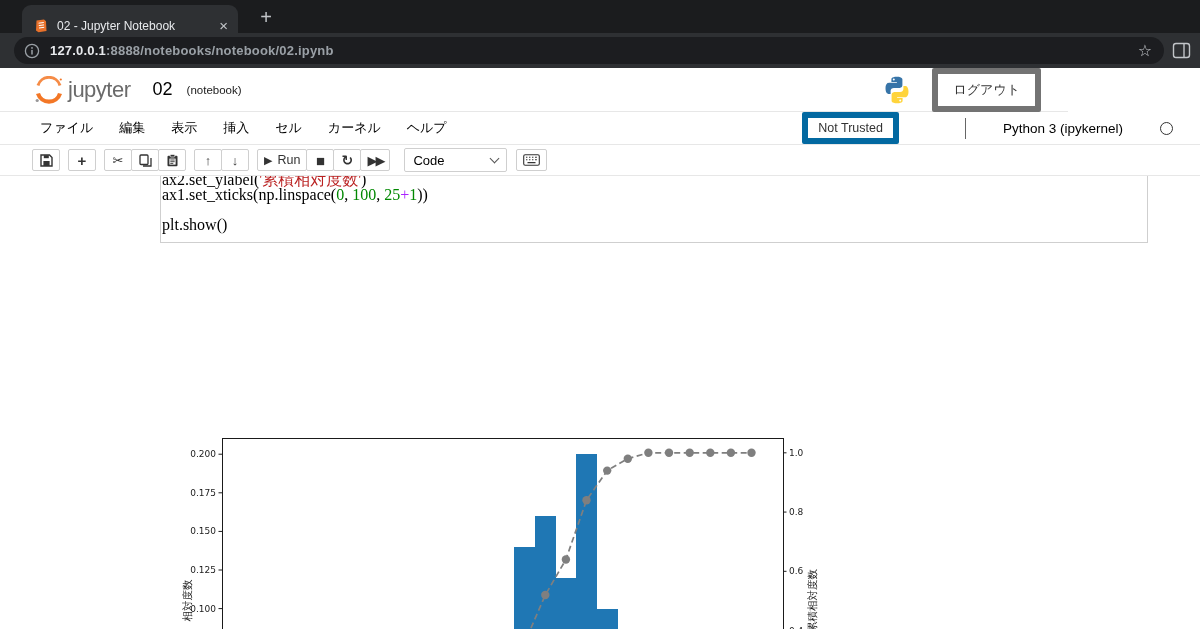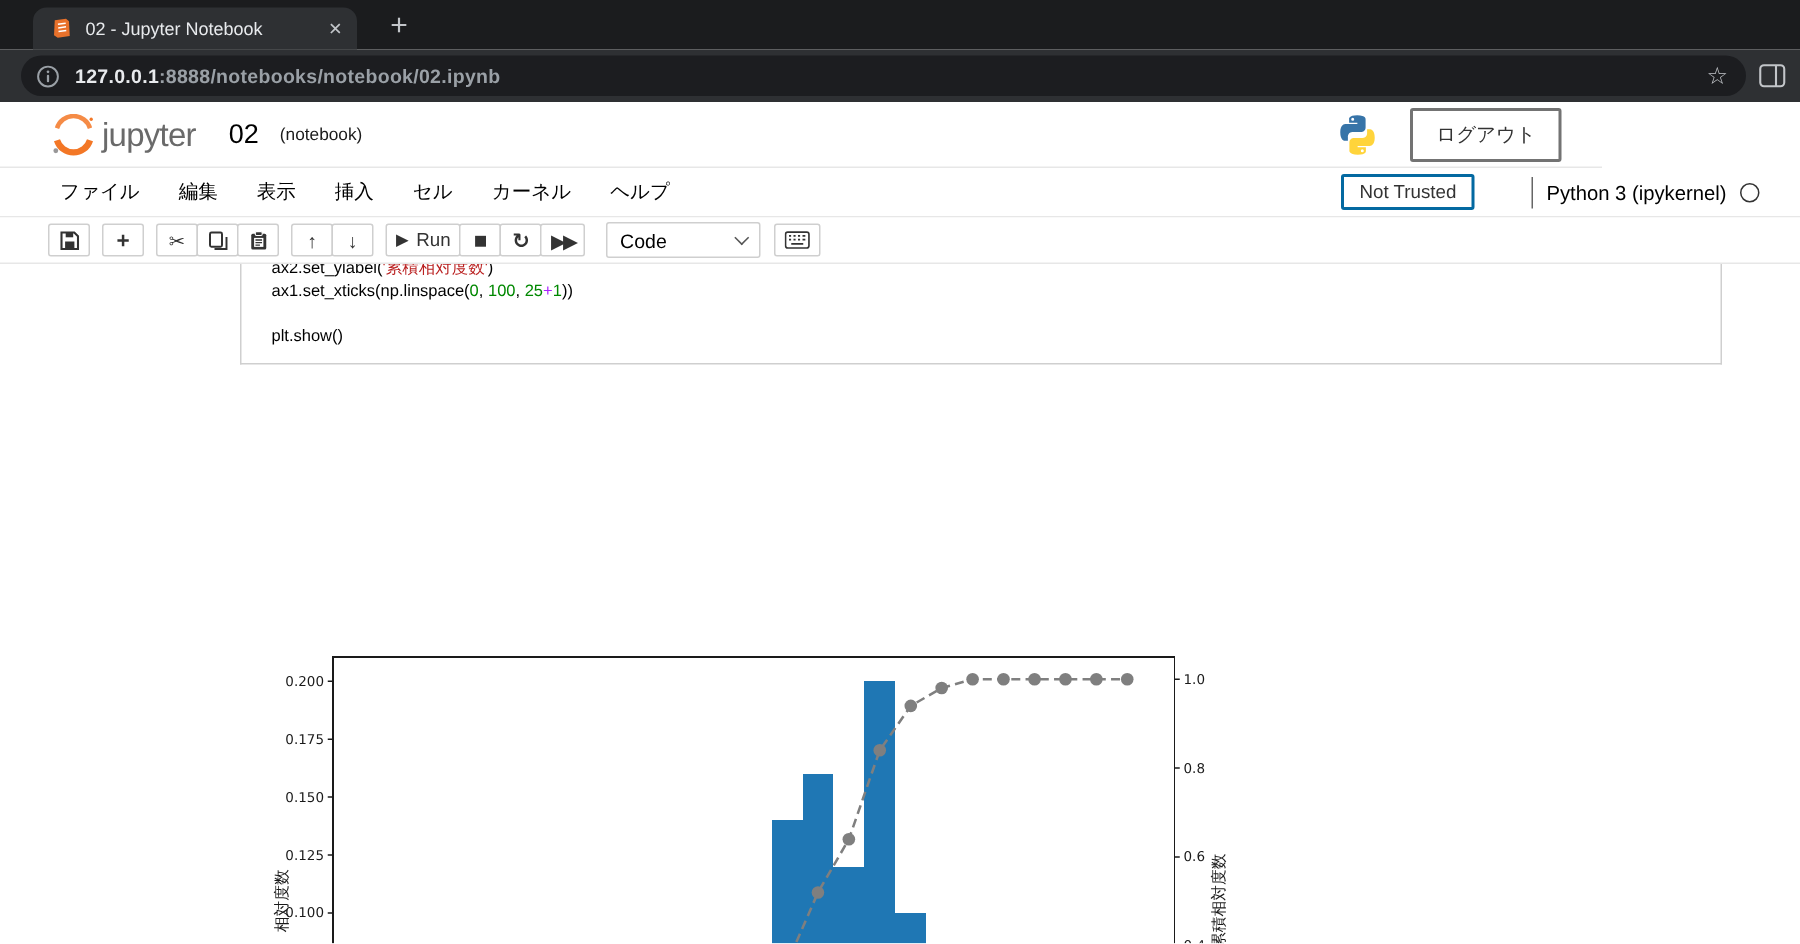--- a/index.html
+++ b/index.html
@@ -3,21 +3,21 @@
 <meta charset="utf-8">
 <style>
   * { margin:0; padding:0; box-sizing:border-box; }
   html,body { width:1200px; height:629px; overflow:hidden; background:#fff;
     font-family:"Liberation Sans","DejaVu Sans",sans-serif; }
   .page { position:relative; width:1200px; height:629px; background:#fff; overflow:hidden; }
 
   
   .tabstrip { position:absolute; left:0; top:0; width:1200px; height:33px; background:#1b1c1e; }
   .tab { position:absolute; left:22px; top:5px; width:216px; height:28px; background:#2e3033;
-    border-radius:9px 9px 0 0; display:flex; align-items:center; padding:0 10px 0 12px; }
+    border-radius:9px 9px 0 0; display:flex; align-items:flex-end; padding:0 10px 0 12px; }
   .tab-title { flex:1; color:#e8eaed; font-size:12px; white-space:nowrap; overflow:hidden; margin-left:9px; }
   .tab-close { color:#c2c5c9; font-size:15px; line-height:15px; cursor:default; }
   .newtab { position:absolute; left:252px; top:3px; width:28px; height:28px; color:#c2c5c9;
     font-size:20px; display:flex; align-items:center; justify-content:center; }
   .urlrow { position:absolute; left:0; top:33px; width:1200px; height:35px; background:#2e3033; }
   .urlpill { position:absolute; left:14px; top:4px; width:1150px; height:27px; background:#1c1d20;
     border-radius:14px; display:flex; align-items:center; padding:0 12px 0 10px;font-weight:bold; }
   .url-text { flex:1; font-size:13px; margin-left:10px; letter-spacing:.2px; }
   .url-host { color:#e8eaed; }
   .url-path { color:#9aa0a6; }
@@ -26,29 +26,29 @@
 
   
   .jheader { position:absolute; left:0; top:68px; width:1068px; height:44px; background:#fff;
     border-bottom:1px solid #e7e7e7; display:flex; align-items:center; }
   .jlogo { margin-left:34px; }
   .jlogo-text { font-size:22px; color:#6a6a6a; letter-spacing:-.5px; margin-left:4px; }
   .nbname { font-size:18px; color:#000; font-weight:500; margin-left:22px; }
   .autosave { font-size:11.5px; color:#1a1a1a; margin-left:14px; }
   .hspacer { flex:1; }
   .pylogo { margin-right:20px; }
-  .logout-btn { margin-right:27px; background:#fff; border:2px solid #737373; border-radius:2px;
+  .logout-btn { margin-right:27px; background:#fff; border:6px solid #737373; border-radius:2px;
     color:#333; font-size:13px; padding:7px 15px; font-family:inherit; }
 
   
   .menurow { position:absolute; left:0; top:112px; width:1200px; height:33px; background:#fff;
-    border-bottom:1px solid #e7e7e7; display:flex; align-items:center; }
+    border-bottom:1px solid #e7e7e7; display:flex; align-items:center;gap:28px; }
   .menus { display:flex; margin-left:27px; }
   .menu-item { font-size:13px; color:#000; padding:0 13px; cursor:default; }
-  .nottrusted { background:#fff; border:2px solid #0369a1; border-radius:2px; color:#333;
+  .nottrusted { background:#fff; border:6px solid #0369a1; border-radius:2px; color:#333;
     font-size:12.5px; padding:3px 10px; margin-right:38px; }
   .ksep { width:1px; height:21px; background:#666; margin-right:9px; }
   .kname { font-size:13.5px; color:#000; margin-right:9px; }
   .kcircle { width:13px; height:13px; border:1.5px solid #333; border-radius:50%; margin-right:27px; }
 
   
   .toolbar { position:absolute; left:0; top:145px; width:1200px; height:31px; background:#fff;
     border-bottom:1px solid #e7e7e7; display:flex; align-items:center; padding-left:32px; }
   .btn-group { display:flex; margin-right:8px; }
   .tbtn { height:22px; min-width:28px; background:#fff; border:1px solid #cfcfcf; border-radius:2px;
@@ -62,22 +62,22 @@
     background:#fff; display:flex; align-items:center; padding:0 8px; }
   .cellselect span { flex:1; font-size:13px; color:#000000; }
   .chev { width:7px; height:7px; border-right:1.5px solid #555; border-bottom:1.5px solid #555;
     transform:rotate(45deg); margin-top:-3px; }
   .kbd-btn { margin-left:9px; }
 
   
   .content { position:absolute; left:0; top:176px; width:1200px; height:453px; background:#fff; overflow:hidden; }
   .cell { position:absolute; left:160px; top:-1px; width:988px; height:68px;
     border:1px solid #cfcfcf; border-top:none; background:#fff; overflow:hidden; }
-  .codearea { margin:-3px 0 0 20px; font-family:Liberation Sans, sans-serif;
-    font-size:11px; line-height:15px; white-space:pre; }
+  .codearea { margin:-3px 0 0 1px; font-family:Liberation Serif, serif;
+    font-size:16px; line-height:15px; white-space:pre; }
   .tok-p { color:#000; } .tok-s { color:#ba2121; } .tok-n { color:#080; } .tok-o { color:#aa22ff; }
   .outputwrap { position:absolute; left:180px; top:253px; width:660px; height:376px; }
   .chart-svg text { font-family:"DejaVu Sans","Liberation Sans",sans-serif; fill:#1a1a1a; }
 </style>
 </head>
 <body>
 
 <div class="page">
 
   <div class="tabstrip">

